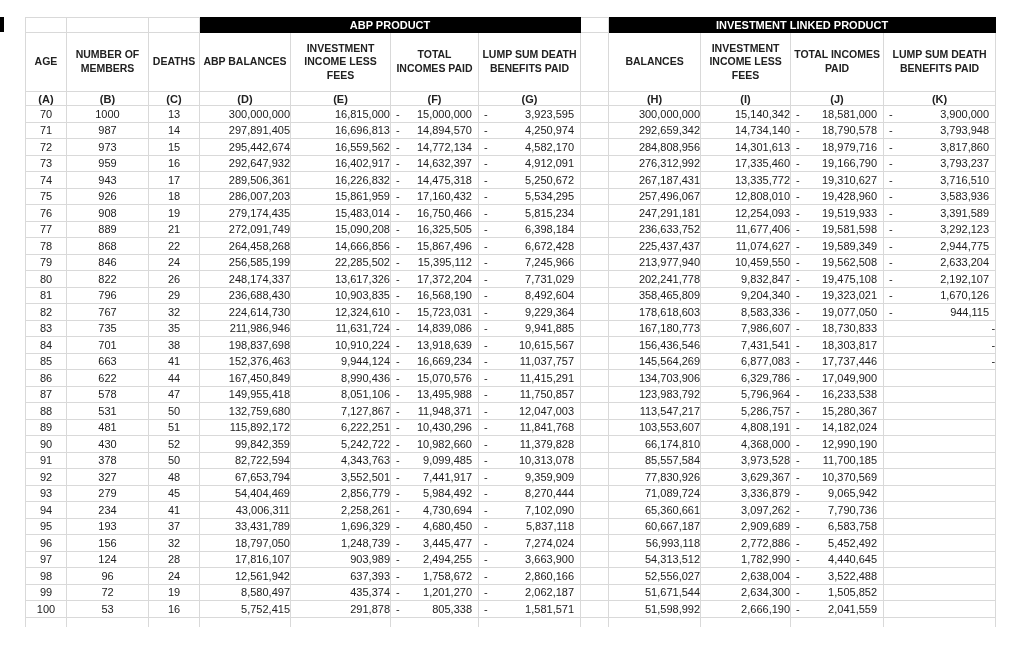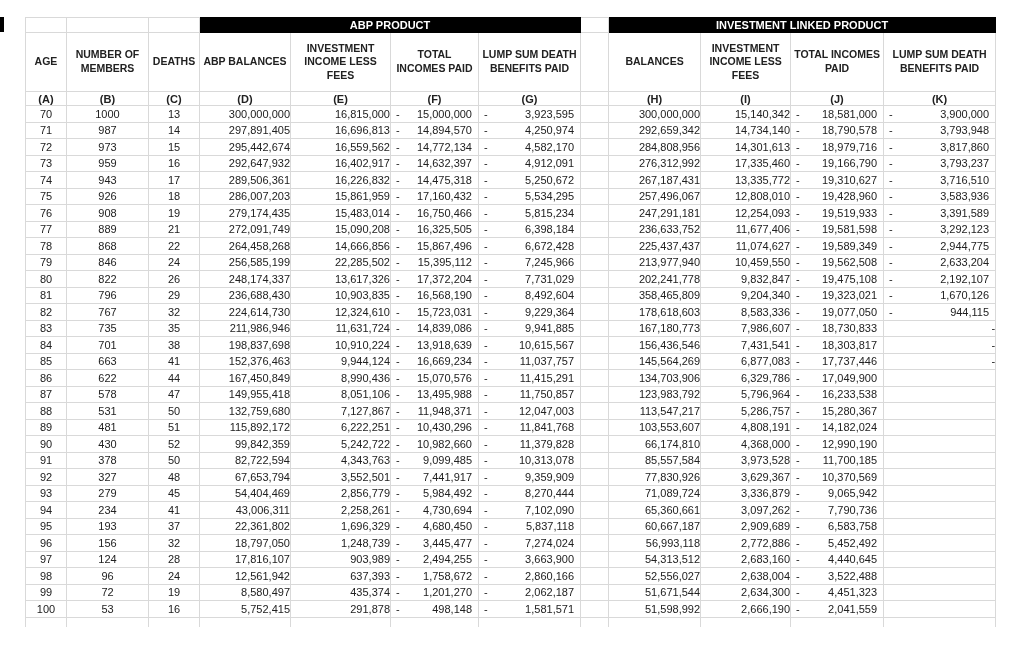--- a/index.html
+++ b/index.html
@@ -883,21 +883,21 @@
               <span class="mi">-</span>
               <span class="val">7,790,736</span>
             </div>
           </td>
           <td class="a"></td>
         </tr>
         <tr>
           <td class="c">95</td>
           <td class="c">193</td>
           <td class="c">37</td>
-          <td class="r">22,361,802</td>
+          <td class="r">33,431,789</td>
           <td class="r">1,696,329</td>
           <td class="acct">
             <div class="aw">
               <span class="mi">-</span>
               <span class="val">4,680,450</span>
             </div>
           </td>
           <td class="acct">
             <div class="aw">
               <span class="mi">-</span>
@@ -957,21 +957,21 @@
             </div>
           </td>
           <td class="acct">
             <div class="aw">
               <span class="mi">-</span>
               <span class="val">3,663,900</span>
             </div>
           </td>
           <td class="gap"></td>
           <td class="r">54,313,512</td>
-          <td class="r">2,683,160</td>
+          <td class="r">1,782,990</td>
           <td class="acct">
             <div class="aw">
               <span class="mi">-</span>
               <span class="val">4,440,645</span>
             </div>
           </td>
           <td class="a"></td>
         </tr>
         <tr>
           <td class="c">98</td>
@@ -1019,35 +1019,35 @@
               <span class="mi">-</span>
               <span class="val">2,062,187</span>
             </div>
           </td>
           <td class="gap"></td>
           <td class="r">51,671,544</td>
           <td class="r">2,634,300</td>
           <td class="acct">
             <div class="aw">
               <span class="mi">-</span>
-              <span class="val">4,451,323</span>
+              <span class="val">1,505,852</span>
             </div>
           </td>
           <td class="a"></td>
         </tr>
         <tr>
           <td class="c">100</td>
           <td class="c">53</td>
           <td class="c">16</td>
           <td class="r">5,752,415</td>
           <td class="r">291,878</td>
           <td class="acct">
             <div class="aw">
               <span class="mi">-</span>
-              <span class="val">498,148</span>
+              <span class="val">805,338</span>
             </div>
           </td>
           <td class="acct">
             <div class="aw">
               <span class="mi">-</span>
               <span class="val">1,581,571</span>
             </div>
           </td>
           <td class="gap"></td>
           <td class="r">51,598,992</td>

